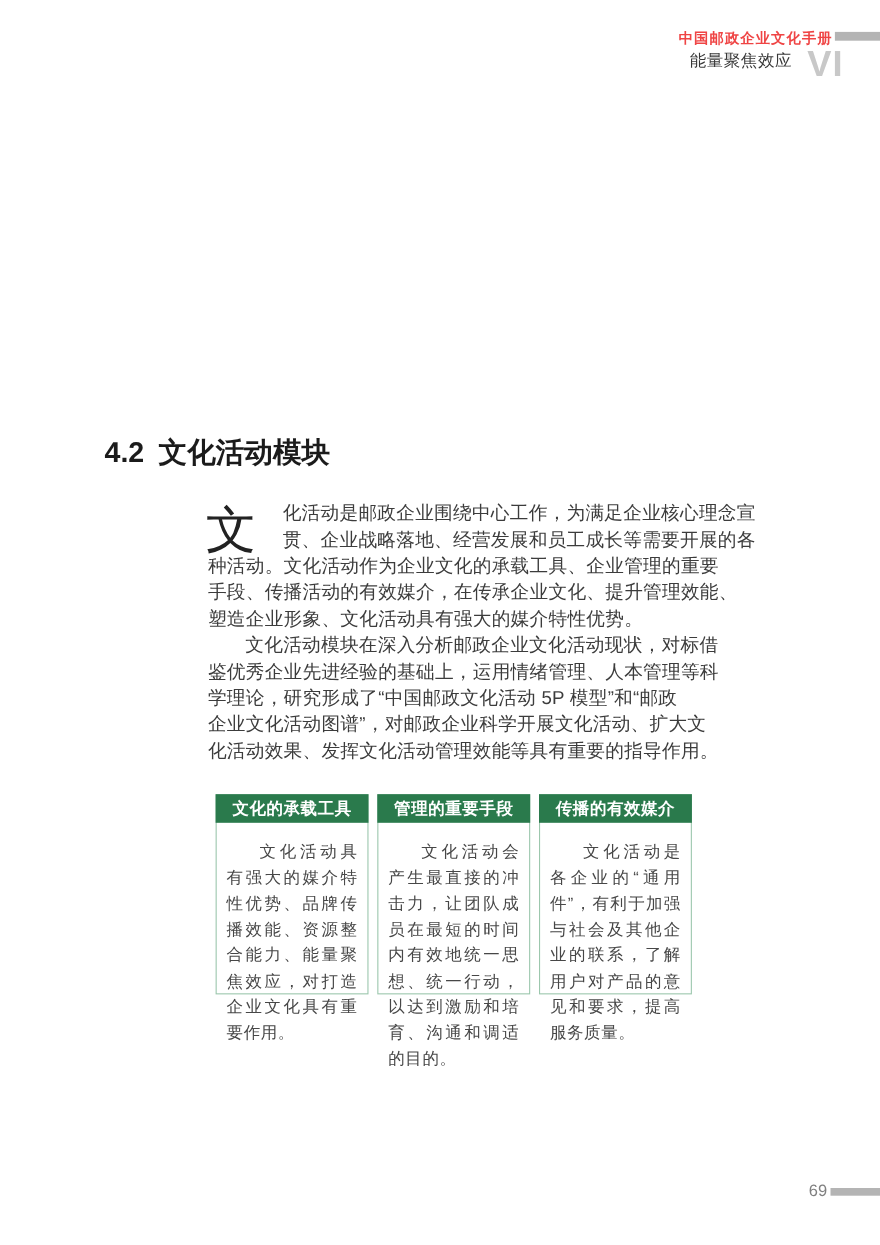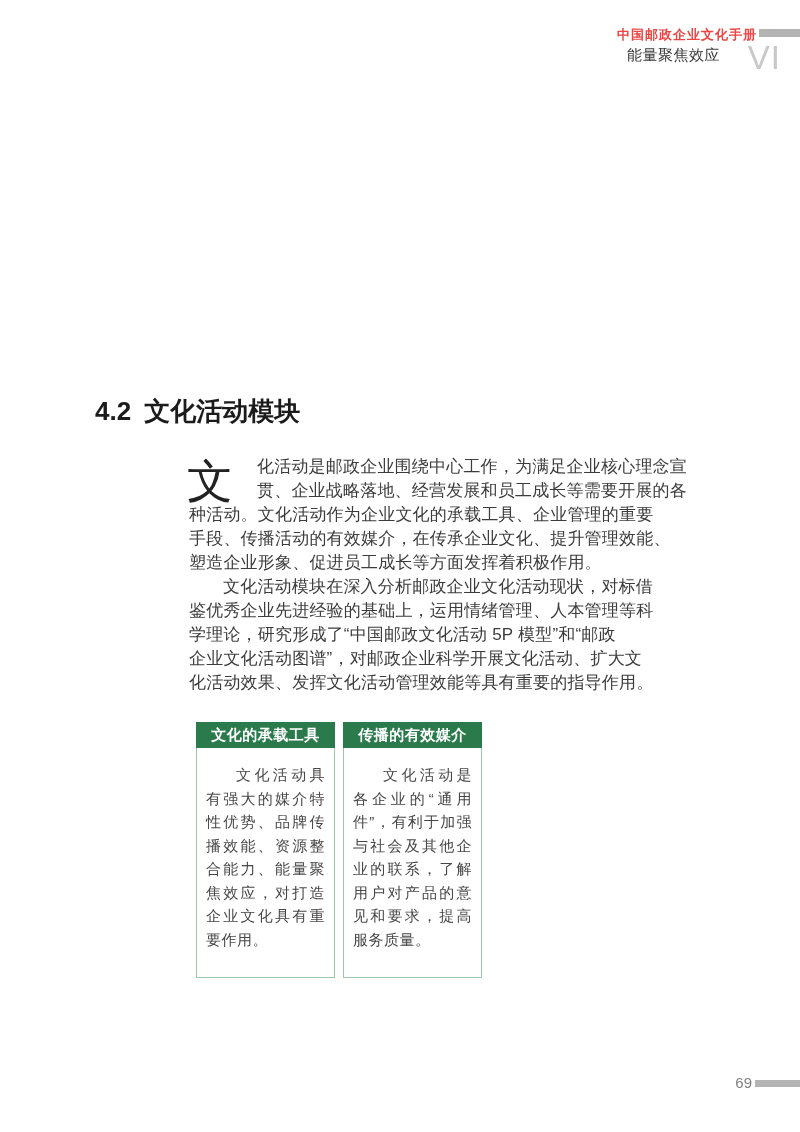--- a/index.html
+++ b/index.html
@@ -20,22 +20,22 @@
   .hb-bar{
     position:absolute;top:29px;right:0;
     width:41px;height:8px;background:#b4b4b4;
   }
   .sys-title{
     position:absolute;top:46px;right:80px;
     font-size:15px;font-weight:500;color:#383838;
     letter-spacing:0.5px;white-space:nowrap;
   }
   .vi-mark{
-    position:absolute;top:43px;right:19px;
-    font-size:33px;line-height:0.9;font-weight:normal;
+    position:absolute;top:43px;right:33px;
+    font-size:33px;line-height:0.9;font-weight:bold;
     color:#c8c8c8;letter-spacing:1px;
   }
 
   
   .section-title{
     position:absolute;top:396px;left:95px;
     font-size:26px;line-height:30px;font-weight:bold;color:#1b1b1b;
     white-space:nowrap;
   }
   .section-title .num{margin-right:13px;}
@@ -55,21 +55,21 @@
   }
   .ln.dc{margin-left:68px;}
   .ln.pind{padding-left:34px;}
 
   
   .cards{
     position:absolute;top:722px;left:196px;
     display:flex;gap:8px;
   }
   .card{
-    width:139px;height:256px;
+    width:139px;height:182px;
     border:1px solid #9cc7ad;
     background:#ffffff;
     box-sizing:border-box;
     display:flex;flex-direction:column;
   }
   .card-title{
     height:26px;flex:0 0 26px;
     margin:-1px -1px 0 -1px;
     background:#2a7a4c;
     color:#ffffff;font-size:15px;font-weight:bold;
@@ -108,35 +108,39 @@
     <span class="num">4.2</span><span>文化活动模块</span>
   </div>
 
   <div class="intro">
     <span class="dropcap">文</span>
     <div id="intro-lines">
         <div class="ln dc">化活动是邮政企业围绕中心工作，为满足企业核心理念宣</div>
         <div class="ln dc">贯、企业战略落地、经营发展和员工成长等需要开展的各</div>
         <div class="ln">种活动。文化活动作为企业文化的承载工具、企业管理的重要</div>
         <div class="ln">手段、传播活动的有效媒介，在传承企业文化、提升管理效能、</div>
-        <div class="ln">塑造企业形象、促进员工成长等方面发挥着积极作用。</div>
+        <div class="ln">塑造企业形象、文化活动具有强大的媒介特性优势。</div>
         <div class="ln pind">文化活动模块在深入分析邮政企业文化活动现状，对标借</div>
         <div class="ln">鉴优秀企业先进经验的基础上，运用情绪管理、人本管理等科</div>
         <div class="ln">学理论，研究形成了“中国邮政文化活动 5P 模型”和“邮政</div>
         <div class="ln">企业文化活动图谱”，对邮政企业科学开展文化活动、扩大文</div>
         <div class="ln">化活动效果、发挥文化活动管理效能等具有重要的指导作用。</div>
       </div>
   </div>
 
   <div class="cards" id="cards">
     <div class="card">
       <div class="card-title">文化的承载工具</div>
       <div class="card-body">文化活动具有强大的媒介特性优势、品牌传播效能、资源整合能力、能量聚焦效应，对打造企业文化具有重要作用。</div>
     </div>
 
+    <div class="card">
+      <div class="card-title">管理的重要手段</div>
+      <div class="card-body">文化活动会产生最直接的冲击力，让团队成员在最短的时间内有效地统一思想、统一行动，以达到激励和培育、沟通和调适的目的。</div>
+    </div>
 
     <div class="card">
       <div class="card-title">传播的有效媒介</div>
       <div class="card-body">文化活动是各企业的“通用件”，有利于加强与社会及其他企业的联系，了解用户对产品的意见和要求，提高服务质量。</div>
     </div>
   </div>
 
   <span class="page-num">69</span>
   <span class="footer-bar"></span>
 

